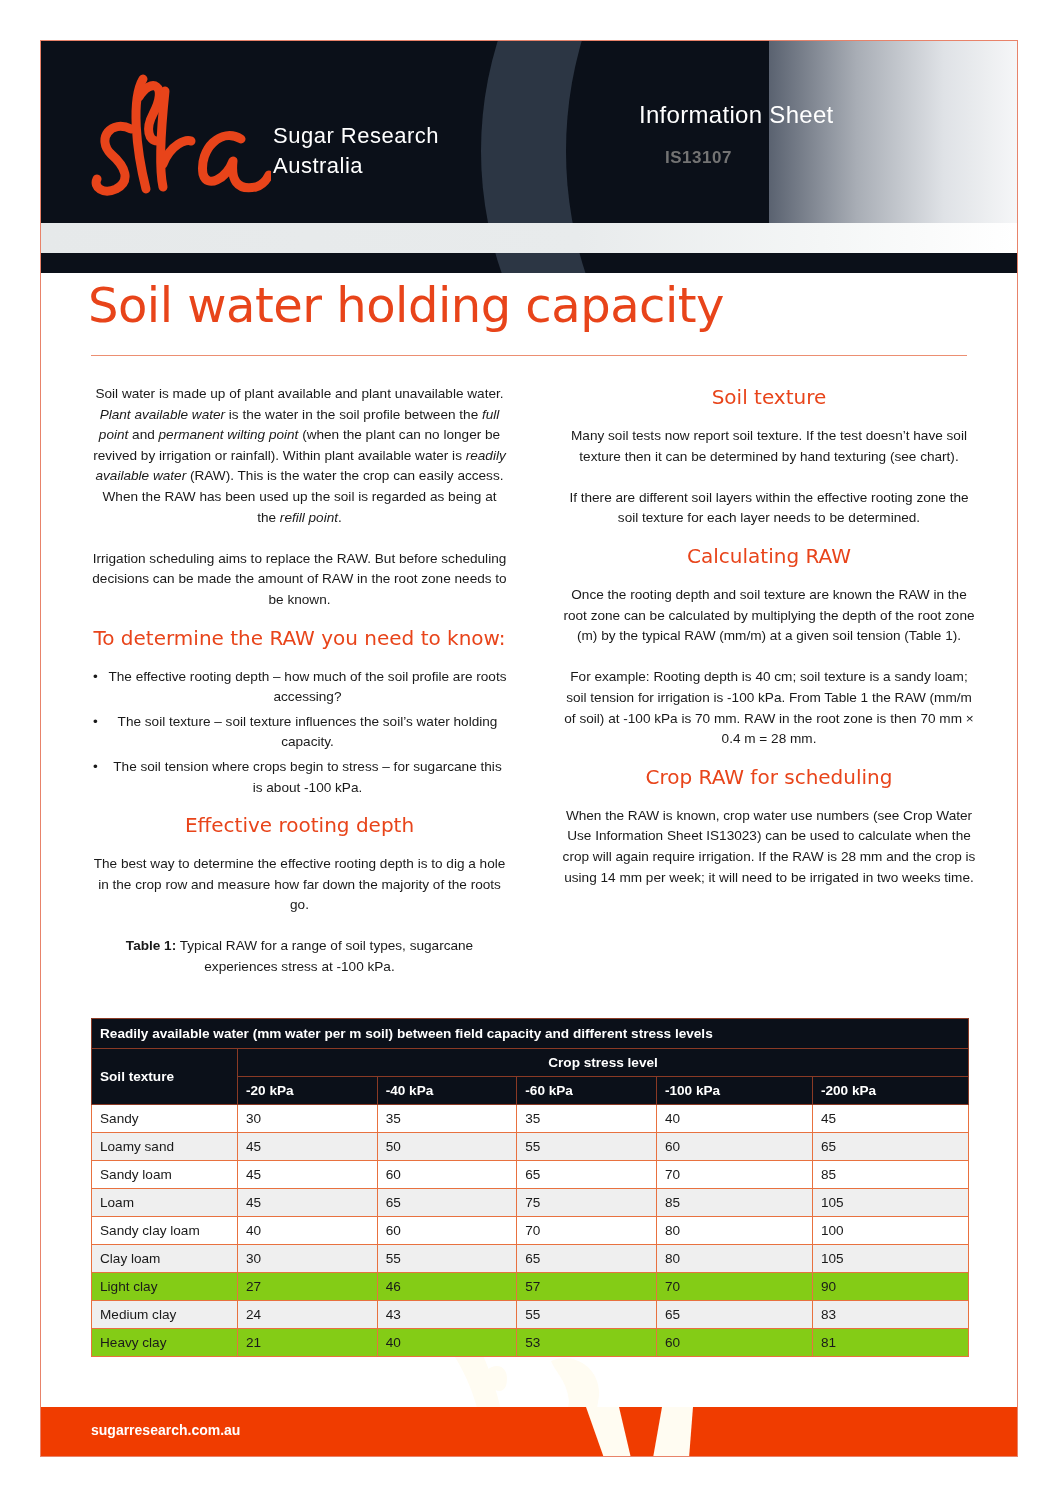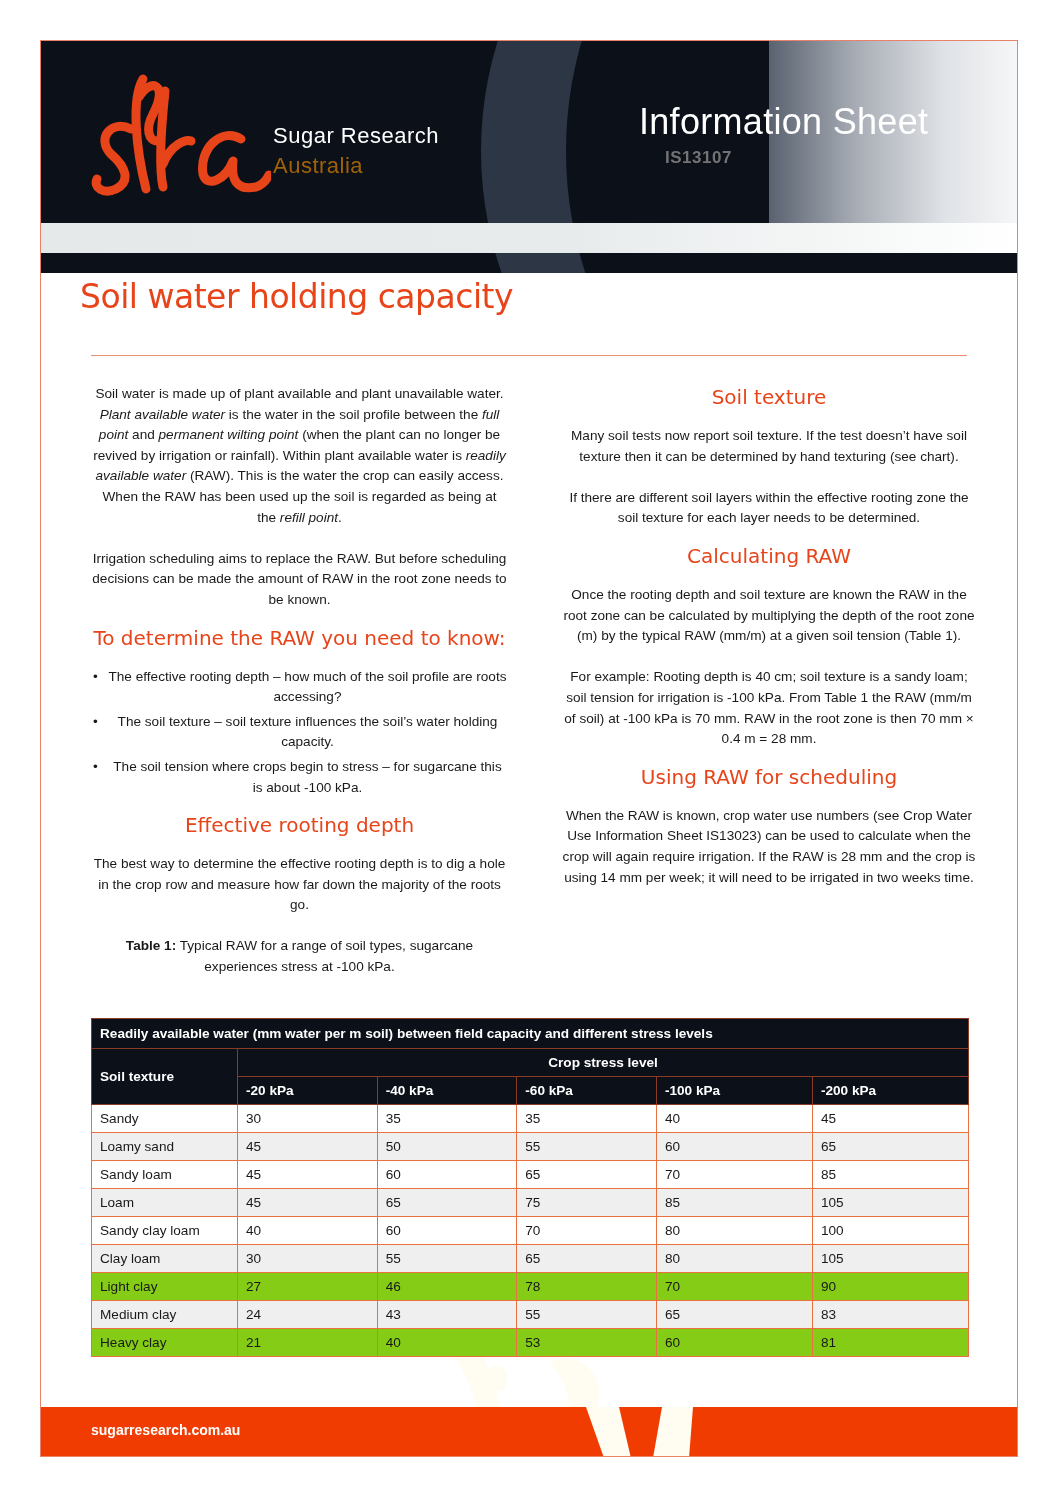--- a/index.html
+++ b/index.html
@@ -14,25 +14,25 @@
                   background:#2c3644; }
   .header .arc2 { position:absolute; left:525px; top:-240px; width:620px; height:700px; border-radius:50%;
                   background:#0b1019; }
   .header .fade { position:absolute; left:728px; top:0; width:250px; height:182px;
                   background:linear-gradient(90deg,#5a6270 0%,#a8adb5 35%,#dfe2e6 70%,#f6f7f8 100%); }
   .subband { position:absolute; left:0; top:182px; width:976px; height:30px;
              background:linear-gradient(90deg,#e6e9ea 0%,#e8ebec 55%,#f4f6f6 80%,#ffffff 100%); }
 
   .logo { position:absolute; left:50px; top:28px; width:180px; height:130px; }
   .brand1 { position:absolute; left:232px; top:82px; font-size:22px; color:#ffffff; letter-spacing:0.5px; }
-  .brand2 { position:absolute; left:232px; top:112px; font-size:22px; color:#a16207; letter-spacing:0.5px; }
-  .sheet-title { position:absolute; left:598px; top:60px; font-size:36px; color:#ffffff; letter-spacing:0.3px;text-align:right; }
+  .brand2 { position:absolute; left:232px; top:112px; font-size:22px; color:#ffffff; letter-spacing:0.5px; }
+  .sheet-title { position:absolute; left:598px; top:60px; font-size:24px; color:#ffffff; letter-spacing:0.3px;text-align:right; }
   .sheet-code { position:absolute; left:624px; top:107px; font-size:17px; color:#737373; font-weight:bold; letter-spacing:0.5px; }
 
-  .doc-title { position:absolute; left:39px; top:236px; font-size:33px; color:#e8441a; font-family:"DejaVu Sans", sans-serif; letter-spacing:-0.5px; }
+  .doc-title { position:absolute; left:47px; top:236px; font-size:48px; color:#e8441a; font-family:"DejaVu Sans", sans-serif; letter-spacing:-0.5px; }
   .title-rule { position:absolute; left:50px; top:314px; width:876px; height:1px; background:#ec8f72; }
 
   .col { position:absolute; font-size:13.6px; line-height:20.6px; color:#1a1a1a;text-align:center; }
   .col p { margin:0; }
   .col .gap { height:20.6px; }
   .col-left { left:51px; top:343px; width:415px; }
   .col-right { left:520px; top:343px; width:416px; }
   .h2 { color:#e8441a; font-size:20px; line-height:26px; font-family:"DejaVu Sans", sans-serif; }
   .bullets { margin:0; padding:0; list-style:none; }
   .bullets li { position:relative; padding-left:16px; margin-bottom:4px; }
@@ -118,21 +118,21 @@
     <p>Many soil tests now report soil texture. If the test doesn’t have soil texture then it can be determined by hand texturing (see chart).</p>
     <div class="gap"></div>
     <p>If there are different soil layers within the effective rooting zone the soil texture for each layer needs to be determined.</p>
     <div style="height:14px"></div>
     <div class="h2">Calculating RAW</div>
     <div style="height:16px"></div>
     <p>Once the rooting depth and soil texture are known the RAW in the root zone can be calculated by multiplying the depth of the root zone (m) by the typical RAW (mm/m) at a given soil tension (Table 1).</p>
     <div class="gap"></div>
     <p>For example: Rooting depth is 40 cm; soil texture is a sandy loam; soil tension for irrigation is -100 kPa. From Table 1 the RAW (mm/m of soil) at -100 kPa is 70 mm. RAW in the root zone is then 70 mm × 0.4 m = 28 mm.</p>
     <div style="height:14px"></div>
-    <div class="h2">Using RAW for scheduling</div>
+    <div class="h2">Crop RAW for scheduling</div>
     <div style="height:16px"></div>
     <p>When the RAW is known, crop water use numbers (see Crop Water Use Information Sheet IS13023) can be used to calculate when the crop will again require irrigation. If the RAW is 28 mm and the crop is using 14 mm per week; it will need to be irrigated in two weeks time.</p>
   </div>
 
   <table class="tbl">
     <thead>
       <tr class="caption-row">
         <th colspan="6">Readily available water (mm water per m soil) between field capacity and different stress levels</th>
       </tr>
       <tr class="stress-row">
@@ -193,21 +193,21 @@
           <td>30</td>
           <td>55</td>
           <td>65</td>
           <td>80</td>
           <td>105</td>
         </tr>
         <tr class="cream">
           <td class="soil">Light clay</td>
           <td>27</td>
           <td>46</td>
-          <td>78</td>
+          <td>57</td>
           <td>70</td>
           <td>90</td>
         </tr>
         <tr>
           <td class="soil">Medium clay</td>
           <td>24</td>
           <td>43</td>
           <td>55</td>
           <td>65</td>
           <td>83</td>

